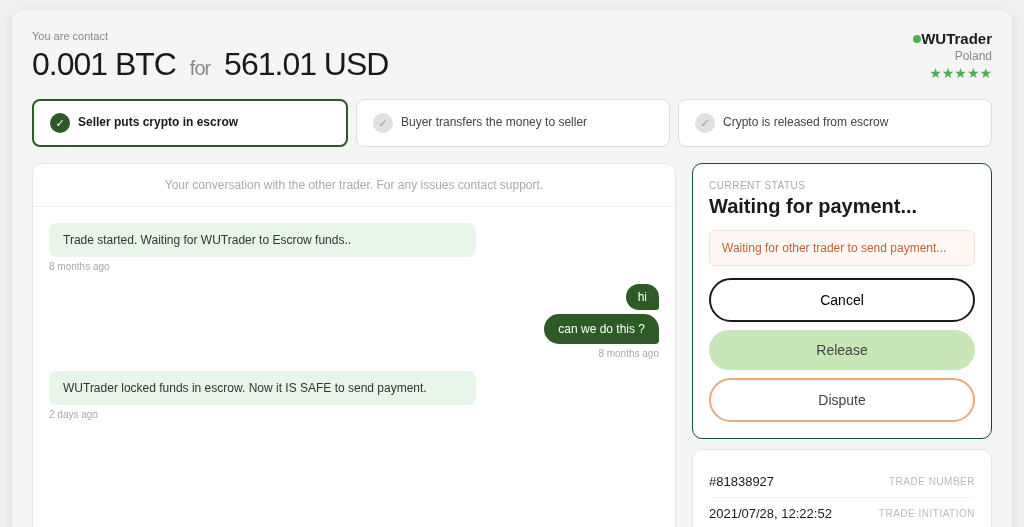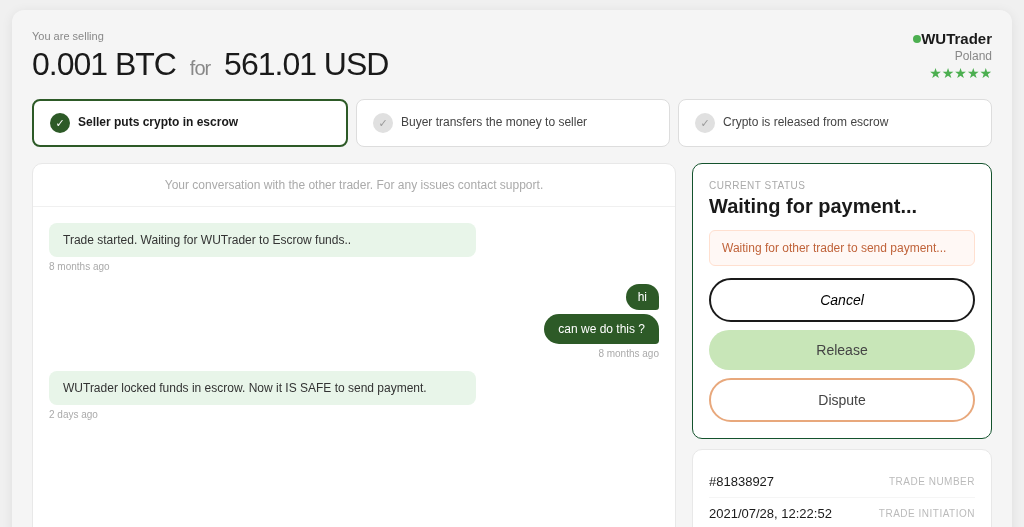--- a/index.html
+++ b/index.html
@@ -225,21 +225,20 @@
     .btn-cancel {
       width: 100%;
       padding: 12px;
       border: 2px solid #1a1a1a;
       border-radius: 24px;
       background: #fff;
       font-size: 14px;
       font-weight: 500;
       cursor: pointer;
       margin-bottom: 8px;
-      font-style: italic;
     }
     .btn-release {
       width: 100%;
       padding: 12px;
       border: none;
       border-radius: 24px;
       background: #c8e6b8;
       font-size: 14px;
       font-weight: 500;
       cursor: pointer;
@@ -285,21 +284,21 @@
       letter-spacing: 0.5px;
     }
   </style>
 </head>
 <body>
 
 <div class="container">
 
   <div class="header">
     <div>
-      <div class="selling-label">You are selling</div>
+      <div class="selling-label">You are contact</div>
       <div class="trade-amount">
         <span>0.001 BTC</span>
         <span class="for-word">for</span>
         <span>561.01 USD</span>
       </div>
     </div>
     <div class="user-info">
       <div class="user-online">
         <span class="online-dot"></span>
         <span class="username">WUTrader</span>

